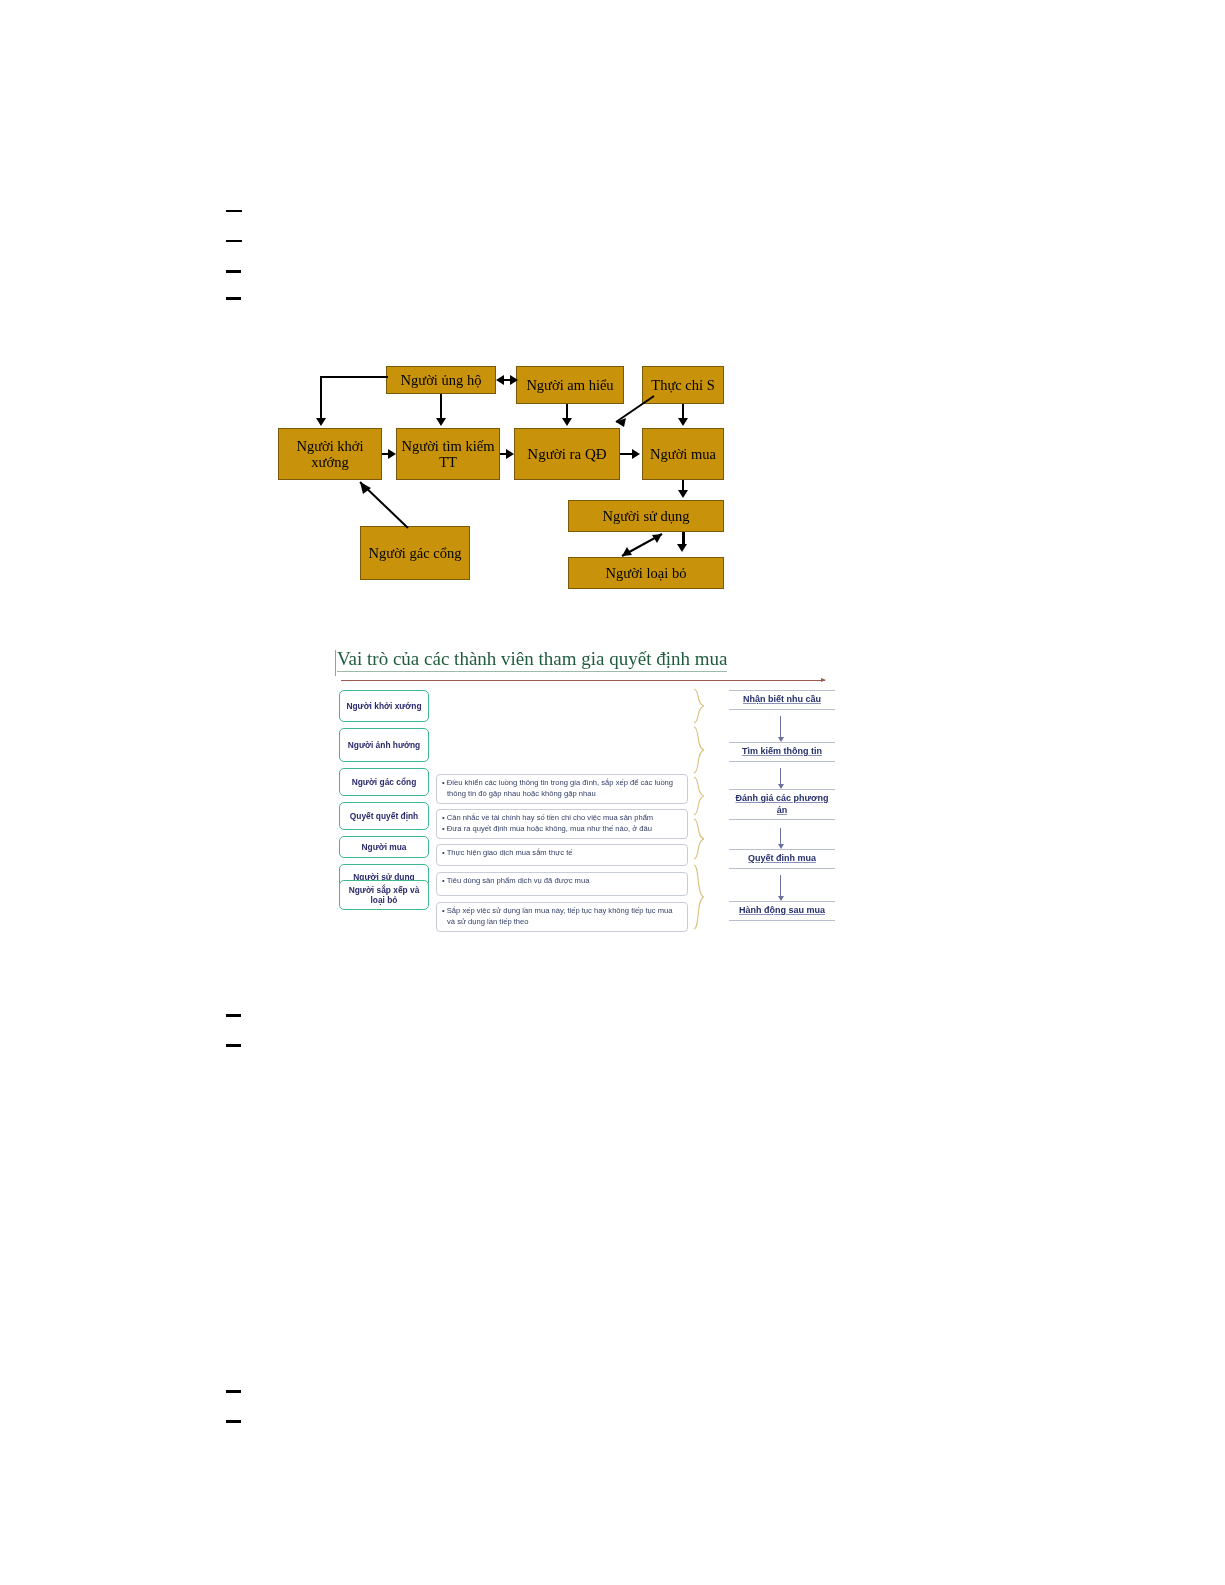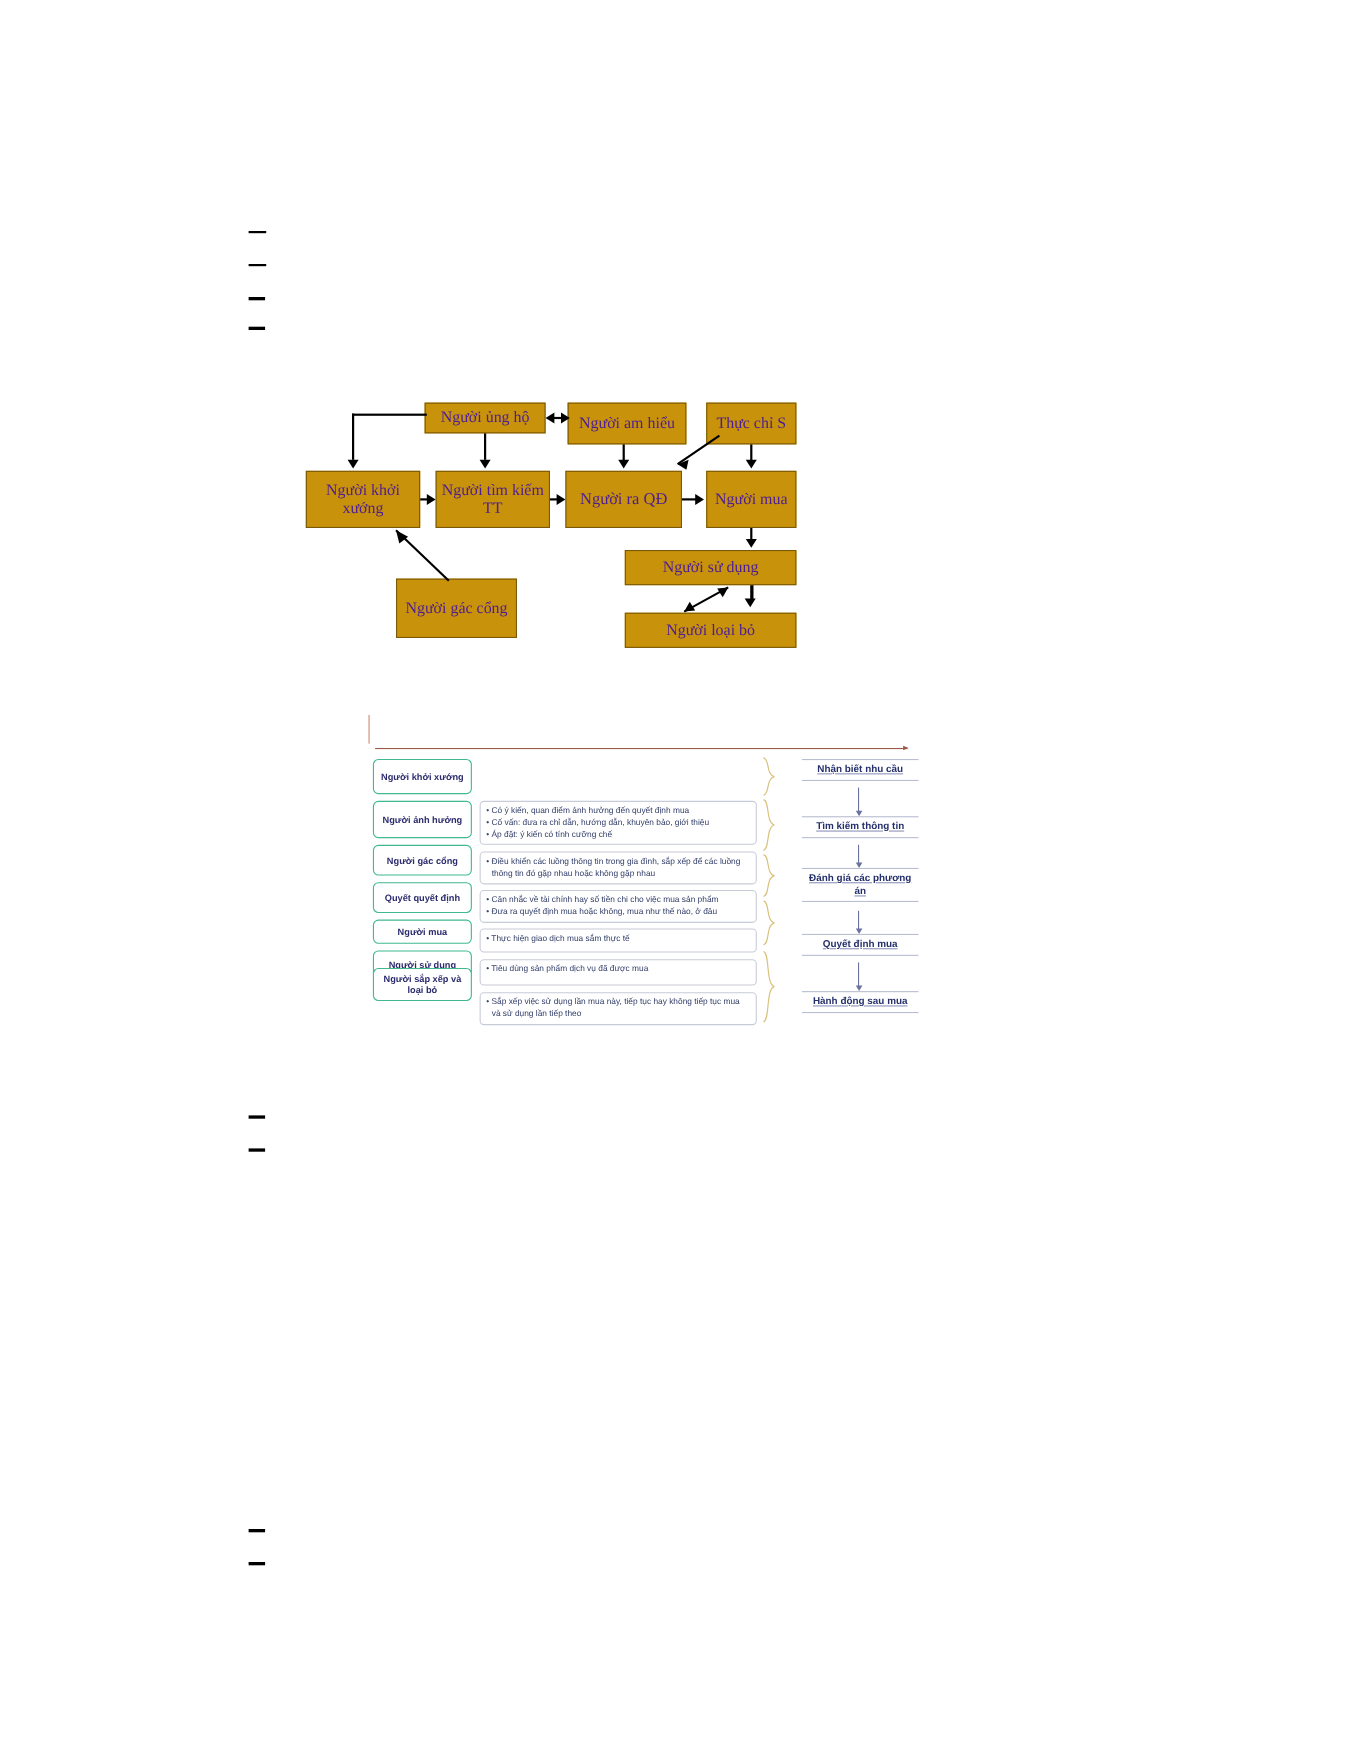--- a/index.html
+++ b/index.html
@@ -32,21 +32,21 @@
     position: absolute;
     left: 276px;
     top: 358px;
     width: 460px;
     height: 240px;
   }
   .gbox {
     position: absolute;
     background: #C8920A;
     border: 1px solid #7a5a06;
-    color: #4c1d95;
+    color: #000000;
     font-family: "Liberation Serif", serif;
     font-size: 14.5px;
     line-height: 1.12;
     text-align: center;
     display: flex;
     align-items: center;
     justify-content: center;
     box-sizing: border-box;
     padding: 1px 2px;
   }
@@ -278,36 +278,32 @@
     <svg style="position:absolute; left:340px; top:172px; width:56px; height:30px; overflow:visible;">
       <line x1="6" y1="26" x2="46" y2="4" stroke="#000" stroke-width="2"></line>
       <polygon points="46,4 36,5 41,13" fill="#000"></polygon>
       <polygon points="6,26 16,25 11,17" fill="#000"></polygon>
     </svg>
   </div>
 
   <div id="fig2">
 
     <div id="fig2-tick"></div>
+    <div id="fig2-title">Vai trò của các thành viên tham gia quyết định mua</div>
     <div id="fig2-toparrow"></div>
 
     <div class="role-label" style="top:42px; height:32px;">Người khởi xướng</div>
     <div class="role-label" style="top:80px; height:34px;">Người ảnh hưởng</div>
     <div class="role-label" style="top:120px; height:28px;">Người gác cổng</div>
     <div class="role-label" style="top:154px; height:28px;">Quyết quyết định</div>
     <div class="role-label" style="top:188px; height:22px;">Người mua</div>
     <div class="role-label" style="top:216px; height:26px;">Người sử dụng</div>
     <div class="role-label" style="top:232px; height:30px;">Người sắp xếp và loại bỏ</div>
 
 
-    <div class="role-desc" style="top:80px; height:40px;">
-      <span class="bul">• <span>Có ý kiến, quan điểm ảnh hưởng đến quyết định mua</span></span>
-      <span class="bul">• <span>Cố vấn: đưa ra chỉ dẫn, hướng dẫn, khuyên bảo, giới thiệu</span></span>
-      <span class="bul">• <span>Áp đặt: ý kiến có tính cưỡng chế</span></span>
-    </div>
 
     <div class="role-desc" style="top:126px; height:30px;">
       <span class="bul">• <span>Điều khiển các luồng thông tin trong gia đình, sắp xếp để các luồng thông tin đó gặp nhau hoặc không gặp nhau</span></span>
     </div>
 
     <div class="role-desc" style="top:161px; height:30px;">
       <span class="bul">• <span>Cân nhắc về tài chính hay số tiền chi cho việc mua sản phẩm</span></span>
       <span class="bul">• <span>Đưa ra quyết định mua hoặc không, mua như thế nào, ở đâu</span></span>
     </div>
 

